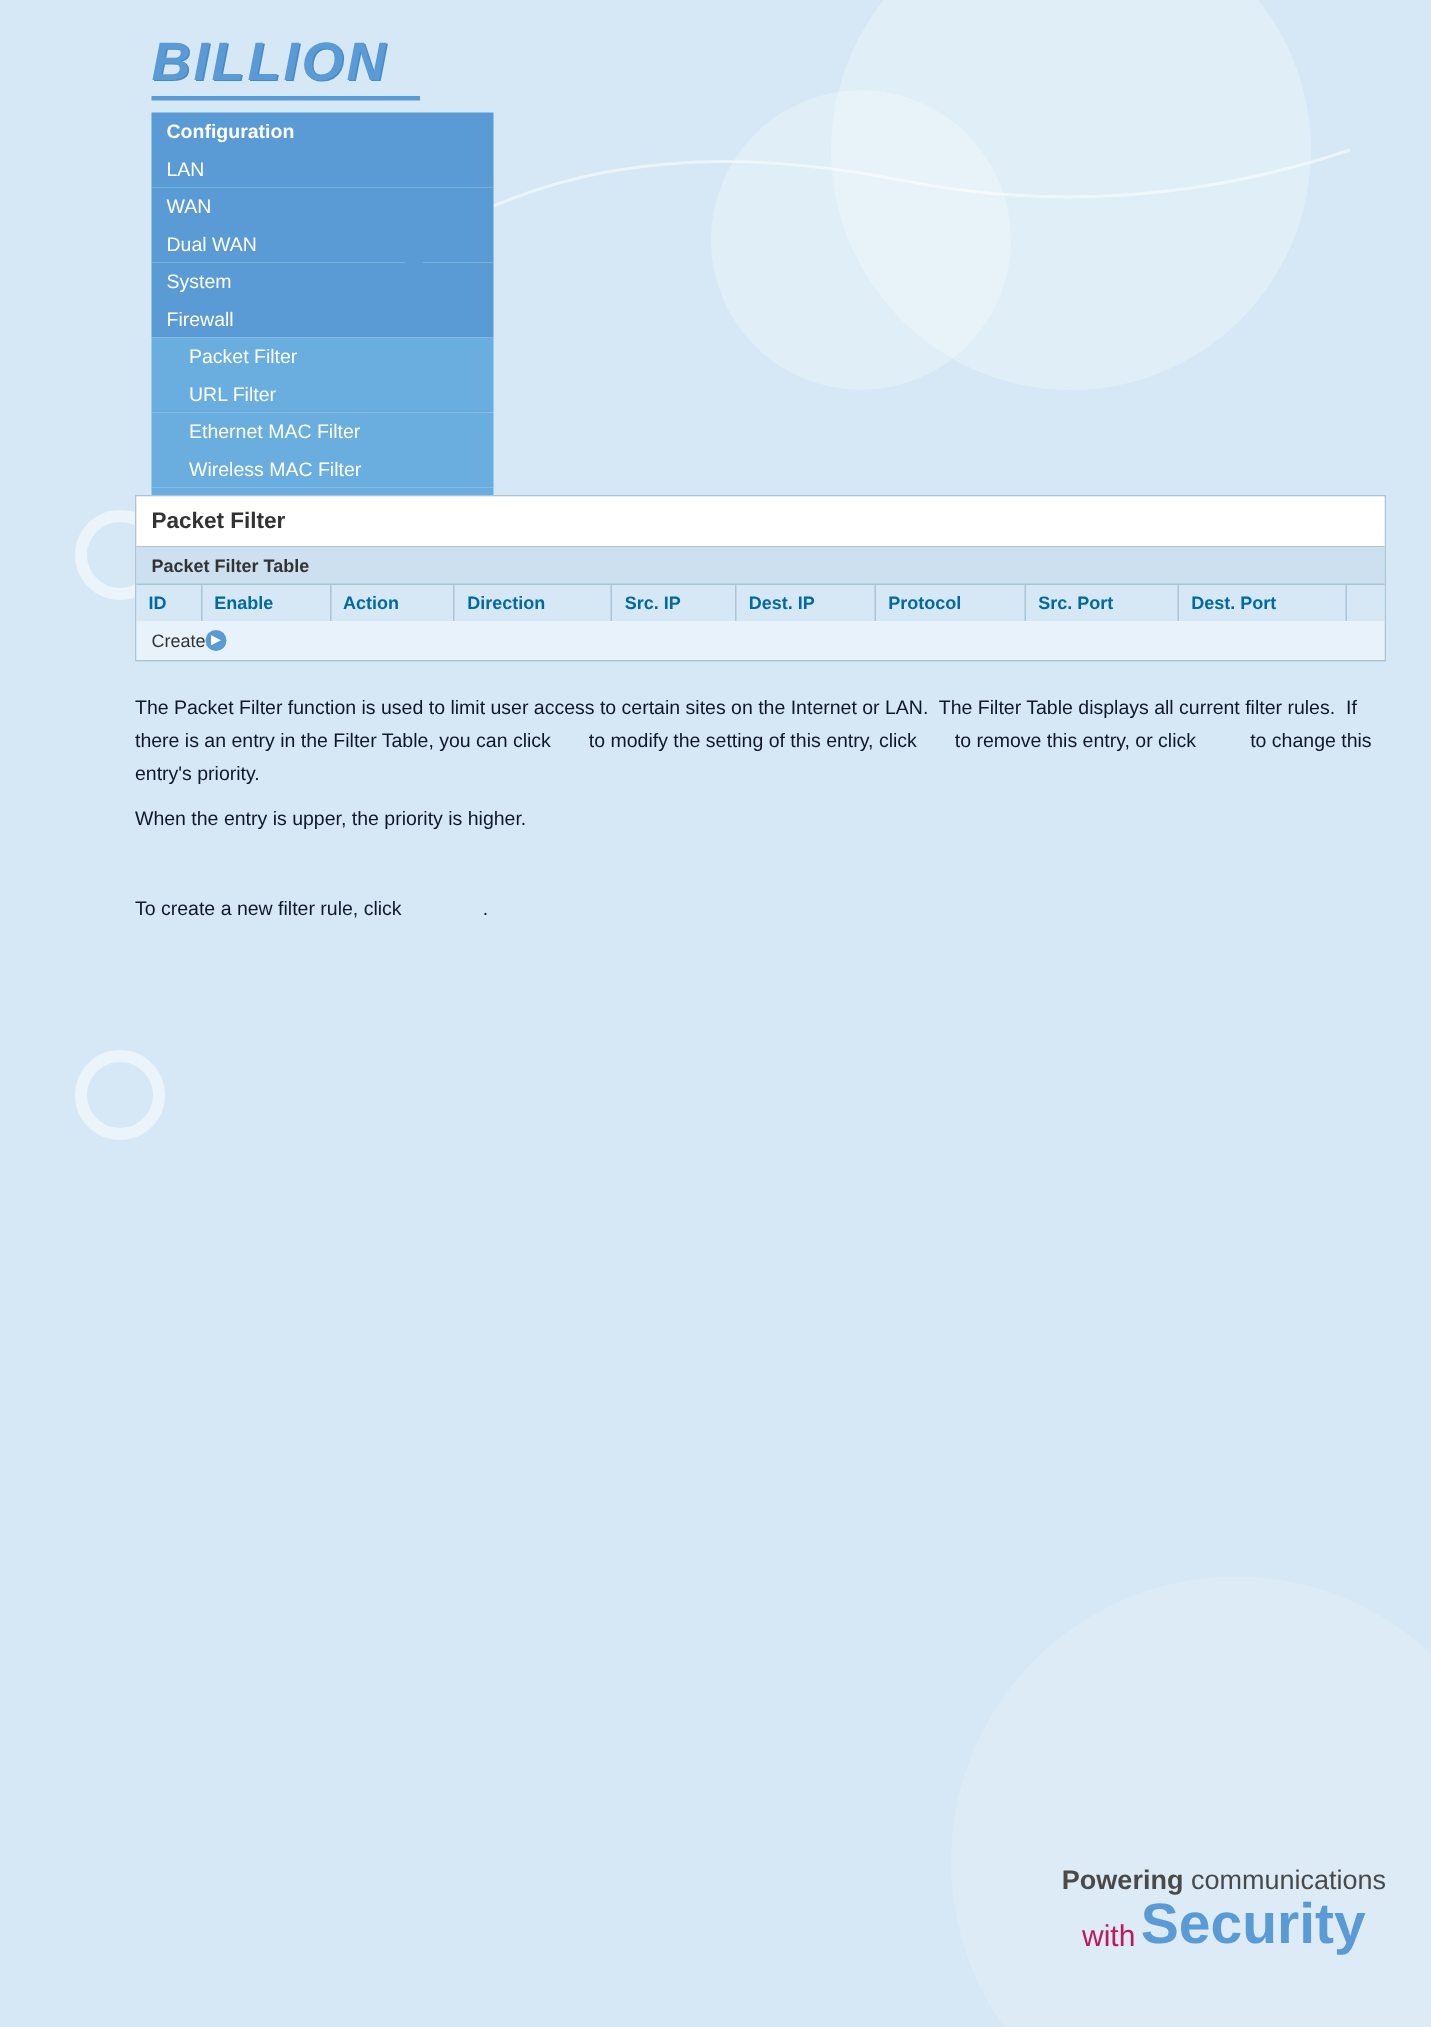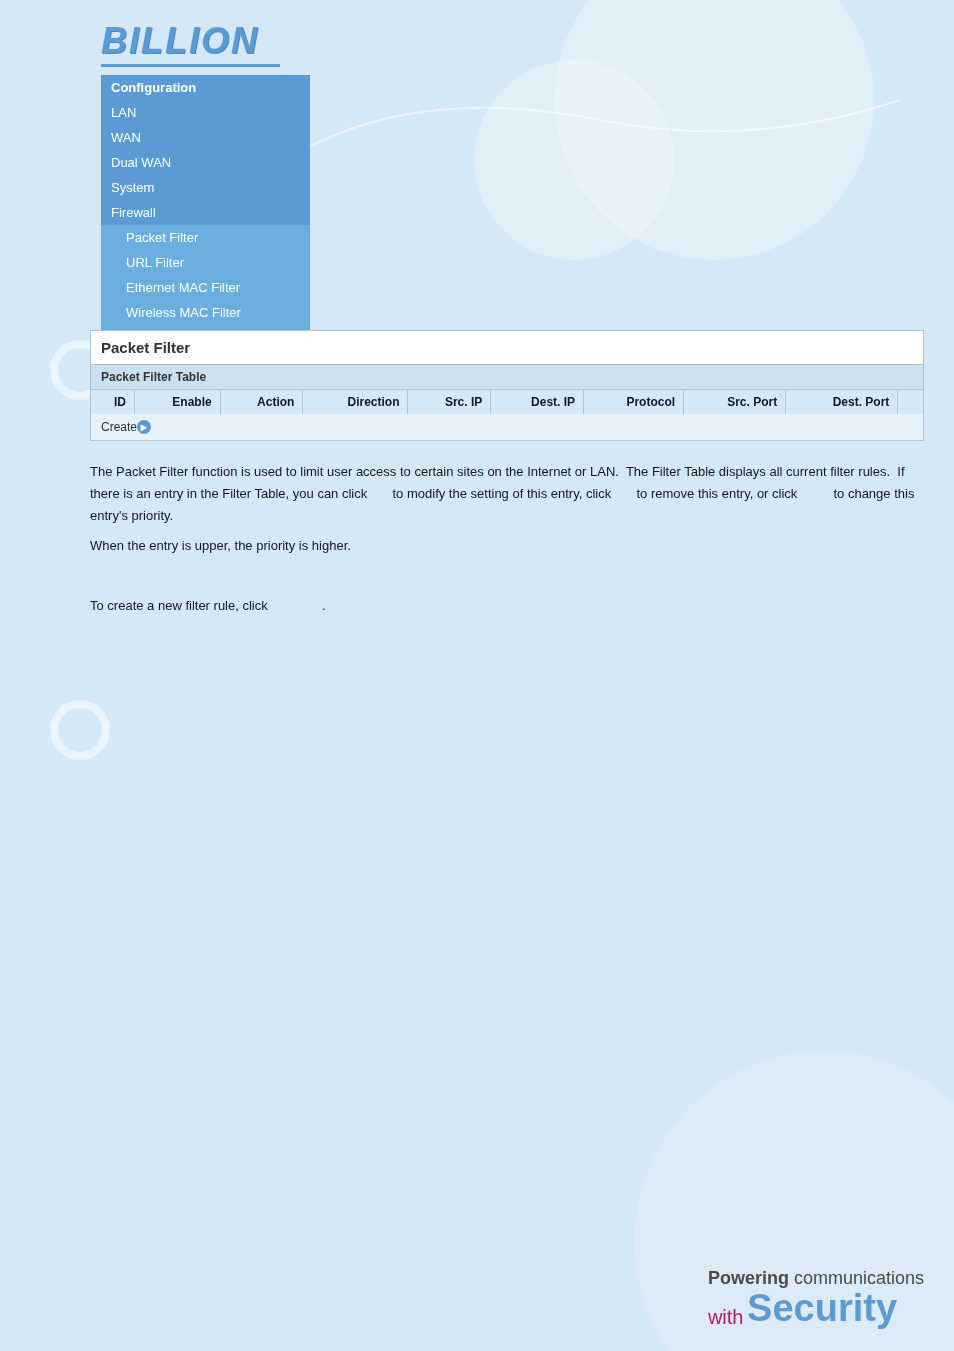--- a/index.html
+++ b/index.html
@@ -48,21 +48,21 @@
       color: #5b9bd5;
       letter-spacing: 2px;
       font-family: Arial Black, Arial, sans-serif;
       text-shadow: 1px 1px 0 #4a8ac4;
       border-bottom: 3px solid #5b9bd5;
       padding-bottom: 2px;
     }
 
     .nav-menu {
       background: transparent;
-      width: 209px;
+      width: 228px;
     }
 
     .nav-item {
       display: block;
       padding: 5px 10px;
       font-size: 13px;
       color: #fff;
       text-decoration: none;
       cursor: pointer;
     }
@@ -121,24 +121,24 @@
     }
 
     .filter-table {
       width: 100%;
       border-collapse: collapse;
     }
 
     .filter-table th {
       background: #d6e8f5;
       padding: 5px 8px;
-      text-align: right;
+      text-align: left;
       font-size: 12px;
       font-weight: bold;
-      color: #0f172a;
+      color: #0369a1;
       border-right: 1px solid #aac4d8;
     }
 
     .filter-table th:last-child {
       border-right: none;
     }
 
     .filter-table td {
       background: #e8f2fa;
       padding: 5px 8px;
@@ -181,23 +181,23 @@
       margin-bottom: 10px;
     }
 
     .description p {
       margin-bottom: 8px;
     }
 
     
     .bottom-brand {
       position: absolute;
-      bottom: 22px;
+      bottom: 48px;
       right: 30px;
-      text-align: left;
+      text-align: center;
       margin-left: 24px;
     }
 
     .brand-powering {
       font-size: 18px;
       color: #4a4a4a;
     }
 
     .brand-powering span.bold {
       font-weight: bold;

